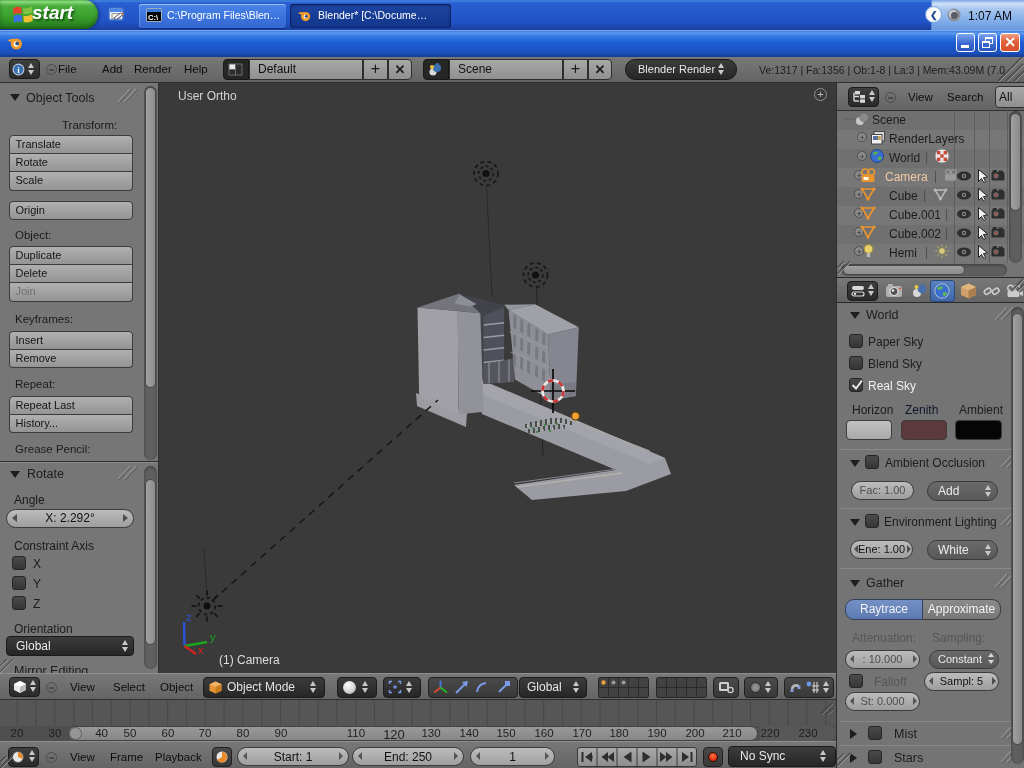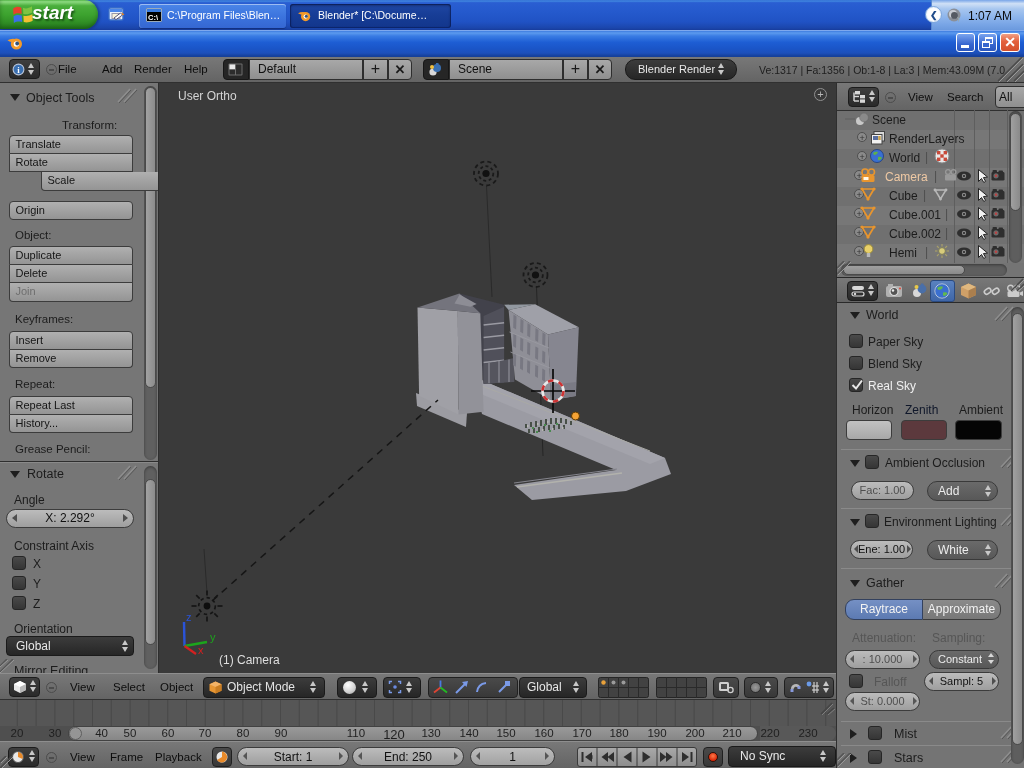--- a/index.html
+++ b/index.html
@@ -135,21 +135,21 @@
   <svg class="grip" style="left:116px;top:5px" width="22" height="15">
         <path d="M2 14 L14 1 M8 14 L20 1" stroke="#8e8e8e" stroke-width="1.5"></path>
         <path d="M3 15 L15 2 M9 15 L21 2" stroke="#565656" stroke-width="1"></path>
       </svg>
 
   <div class="abs" style="left:144px;top:3px;width:13px;height:374px;background:#606060;border-radius:7px;box-shadow:inset 0 1px 3px rgba(0,0,0,.4);"></div>
   <div class="abs" style="left:145px;top:4px;width:11px;height:301px;background:linear-gradient(90deg,#a2a2a2,#8c8c8c);border:1px solid #4a4a4a;border-radius:6px;"></div>
   <div class="lab" style="left:14px;top:36px;font-size:11.5px;margin-left:48px;">Transform:</div>
   <div class="btn" style="top:52px;border-radius:4px 4px 0 0;">Translate</div>
   <div class="btn" style="top:71px;border-top:none;height:18px;">Rotate</div>
-  <div class="btn" style="top:89px;border-top:none;height:19px;border-radius:0 0 4px 4px;margin-left:32px;">Scale</div>
+  <div class="btn" style="top:89px;border-top:none;height:19px;border-radius:0 0 4px 4px;">Scale</div>
   <div class="btn" style="top:118px;border-radius:4px;">Origin</div>
   <div class="lab" style="left:15px;top:146px;font-size:11.5px;">Object:</div>
   <div class="btn" style="top:163px;border-radius:4px 4px 0 0;">Duplicate</div>
   <div class="btn" style="top:182px;border-top:none;height:18px;">Delete</div>
   <div class="btn" style="top:200px;border-top:none;height:19px;border-radius:0 0 4px 4px;color:#6e6e6e;">Join</div>
   <div class="lab" style="left:15px;top:230px;font-size:11.5px;">Keyframes:</div>
   <div class="btn" style="top:248px;border-radius:4px 4px 0 0;">Insert</div>
   <div class="btn" style="top:267px;border-top:none;height:18px;border-radius:0 0 4px 4px;">Remove</div>
   <div class="lab" style="left:15px;top:295px;font-size:11.5px;">Repeat:</div>
   <div class="btn" style="top:313px;border-radius:4px 4px 0 0;">Repeat Last</div>

